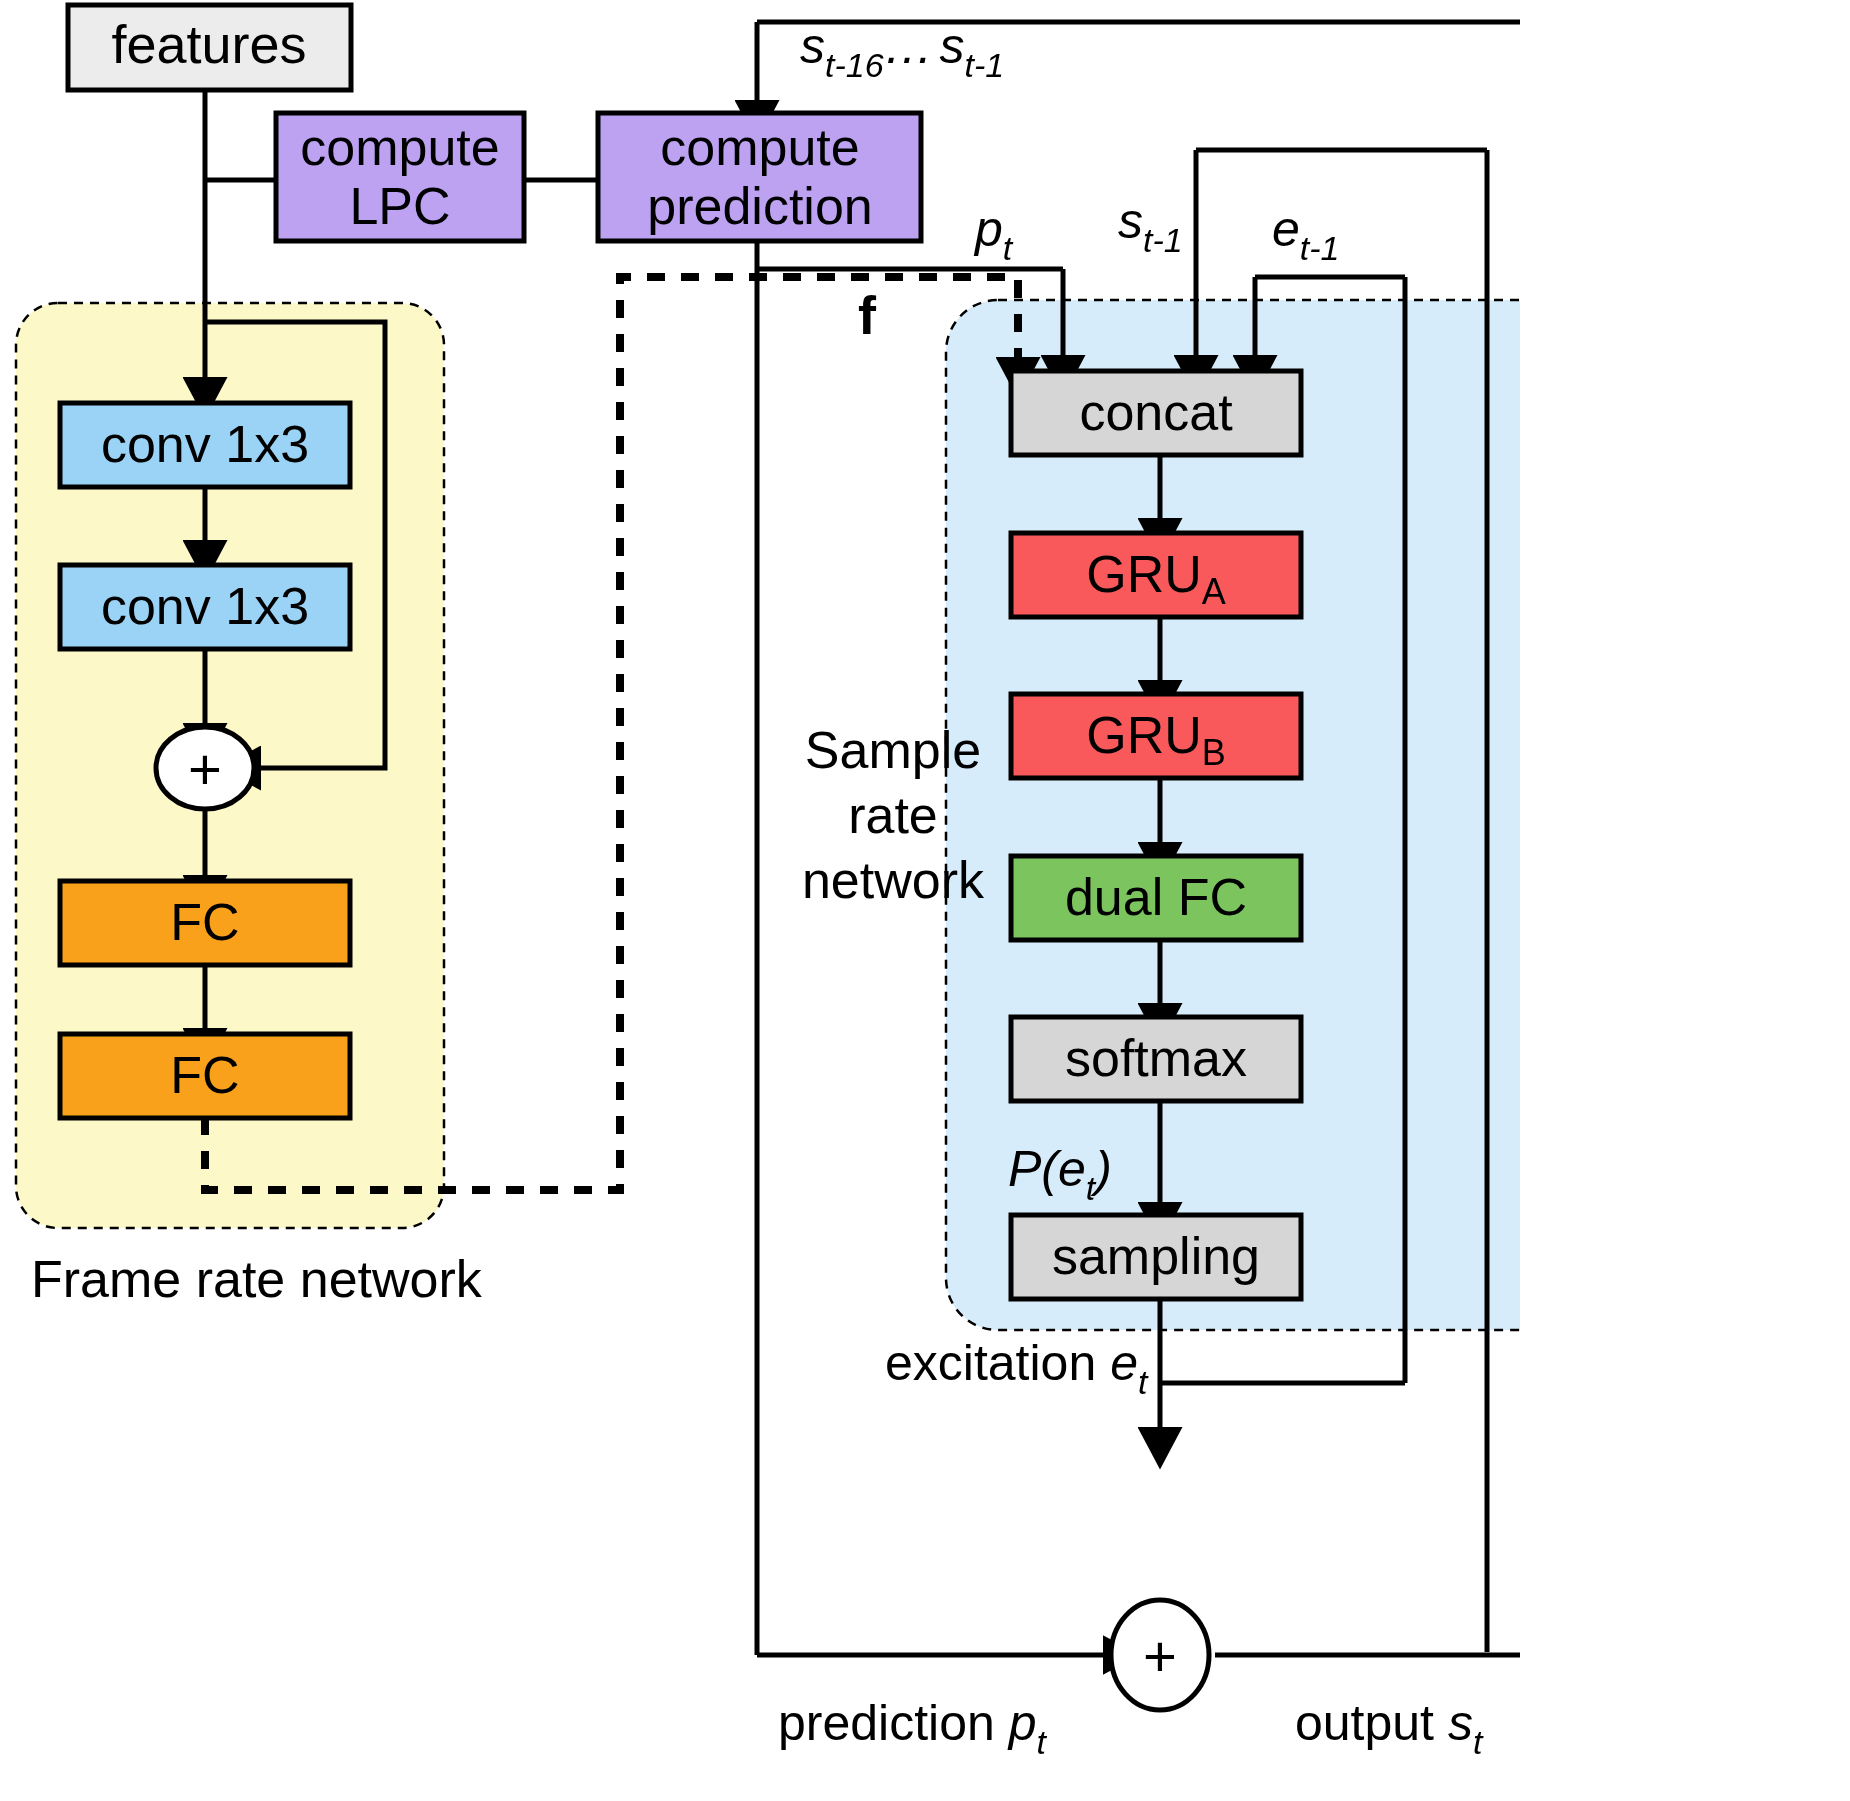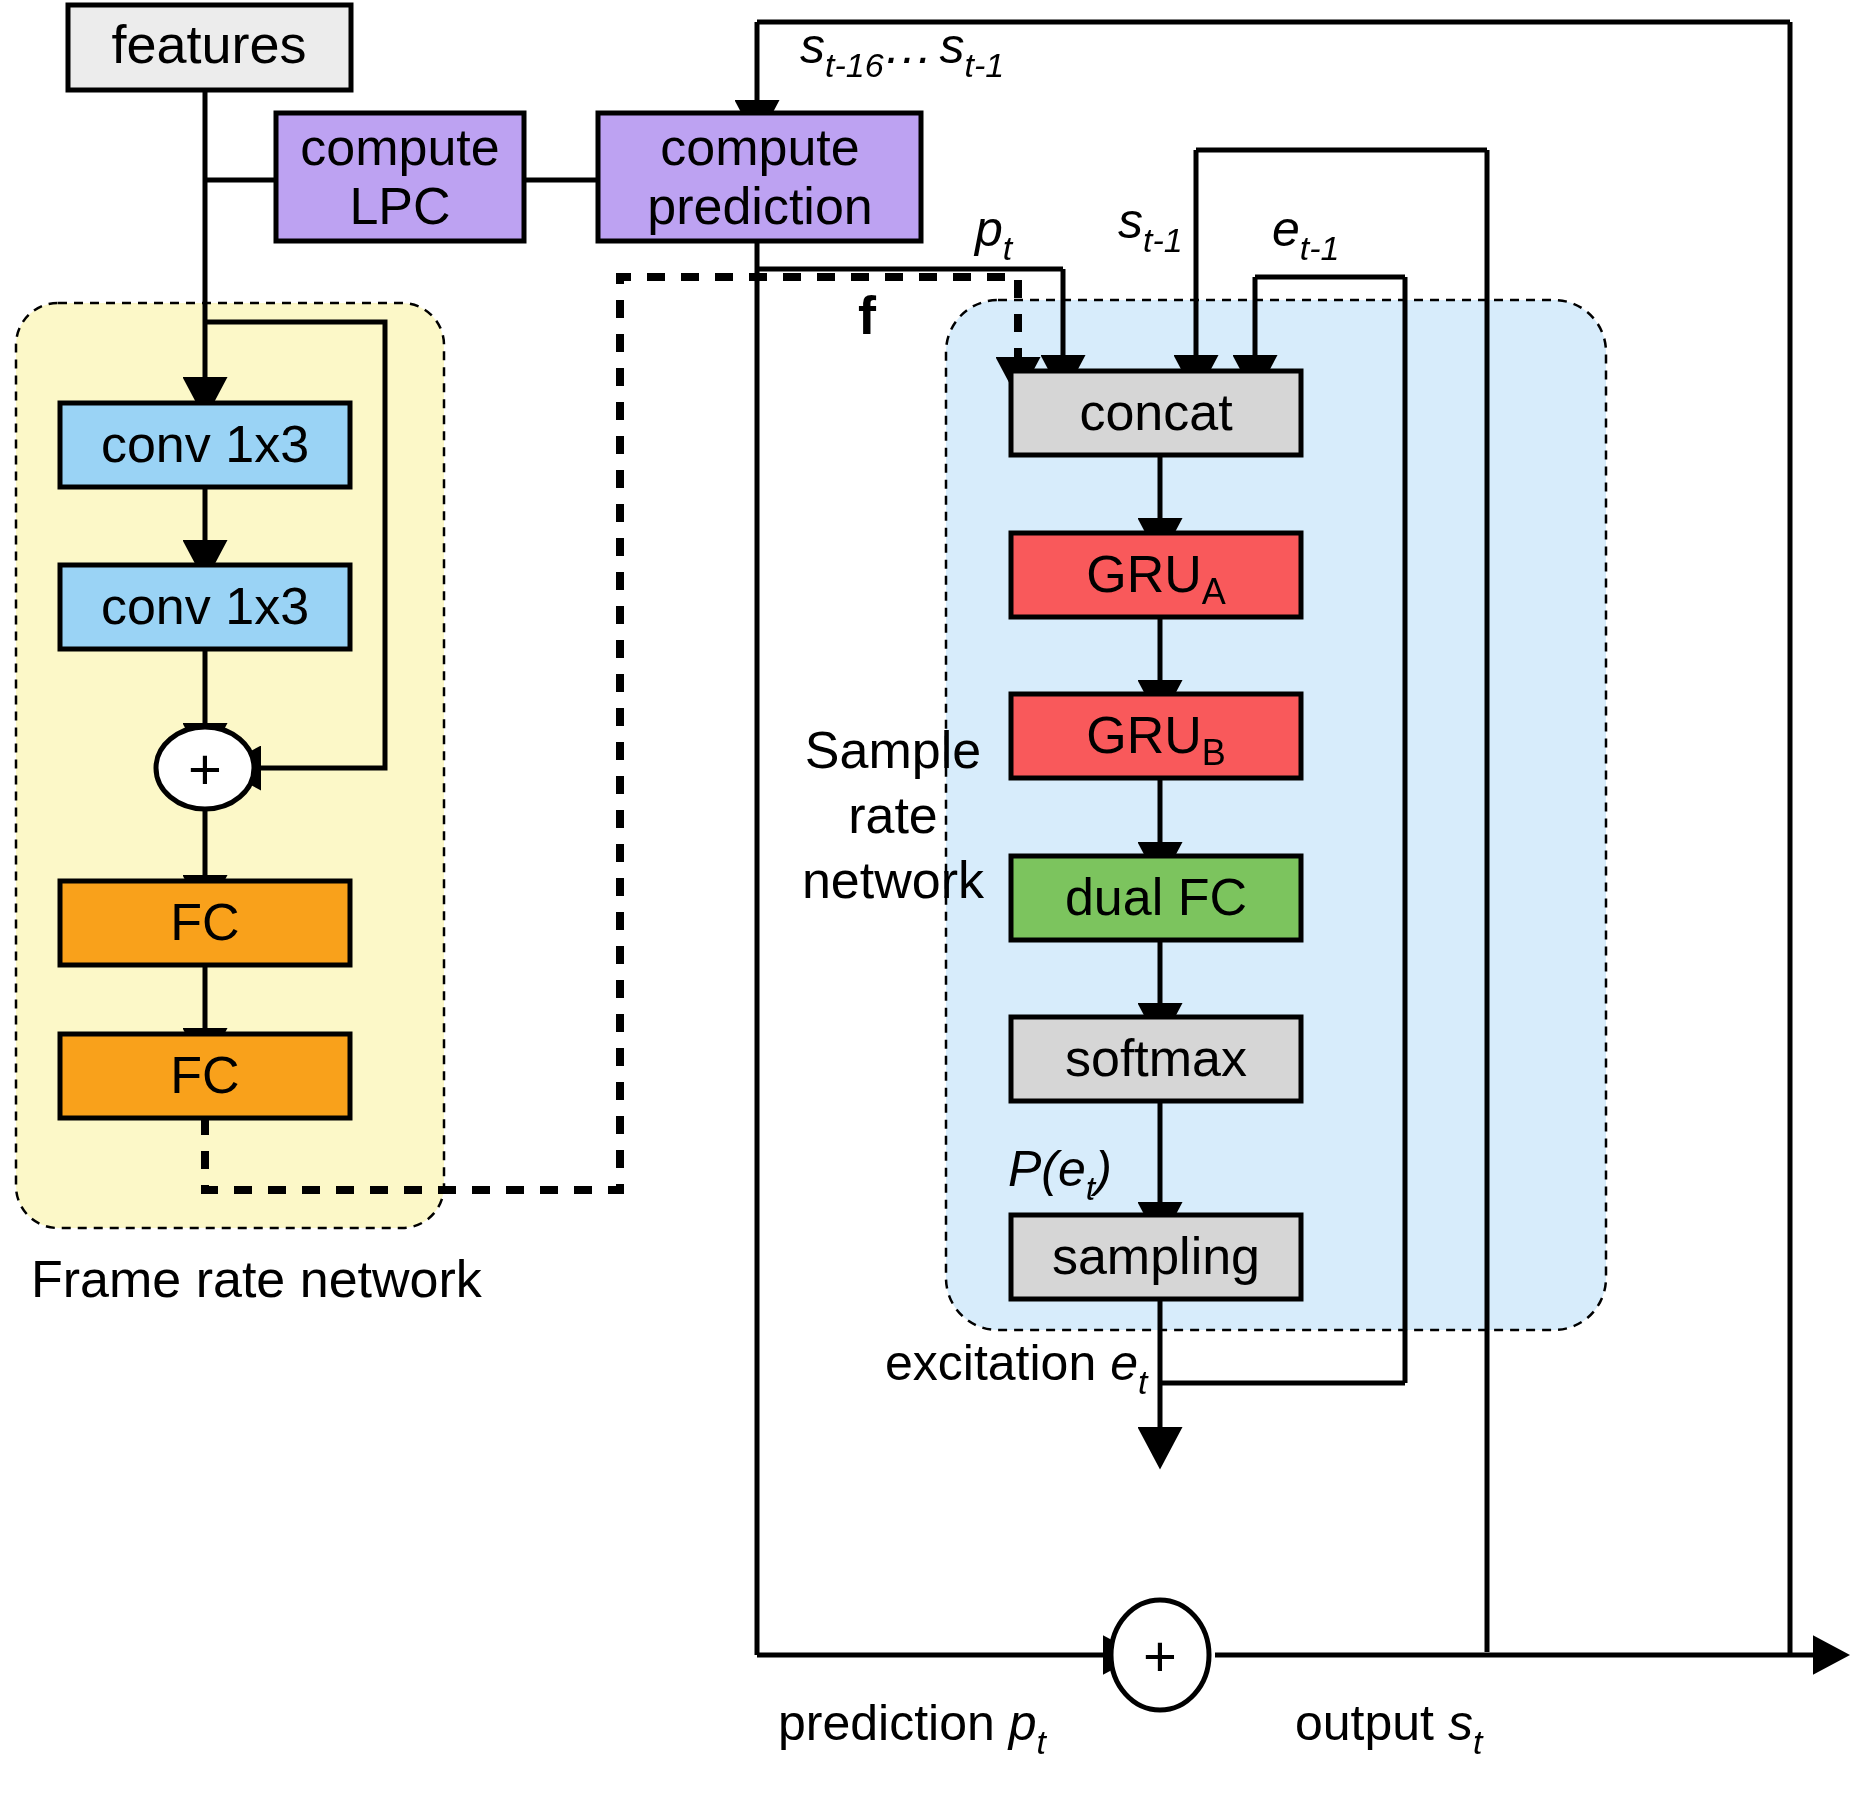--- a/index.html
+++ b/index.html
@@ -1,17 +1,17 @@
 <!DOCTYPE html>
 <html><head>
 <meta charset="utf-8">
 <style>
   html,body{margin:0;padding:0;background:#fff;}
   body{width:1850px;height:1801px;font-family:"Liberation Sans",sans-serif;}
-  #stage{position:relative;width:1850px;height:1801px;overflow:hidden;background:#fff;}
+  #stage{position:relative;width:1520px;height:1801px;overflow:hidden;background:#fff;}
   svg{position:absolute;left:0;top:0;width:1850px;height:1801px;}
   text{font-family:"Liberation Sans",sans-serif;fill:#000;}
 </style>
 </head>
 <body>
 
 <div id="stage">
 <svg viewBox="0 0 1850 1801" xmlns="http://www.w3.org/2000/svg">
   <defs>
     <marker id="arw" markerWidth="9" markerHeight="9" refX="1" refY="4.5" orient="auto" markerUnits="strokeWidth">

